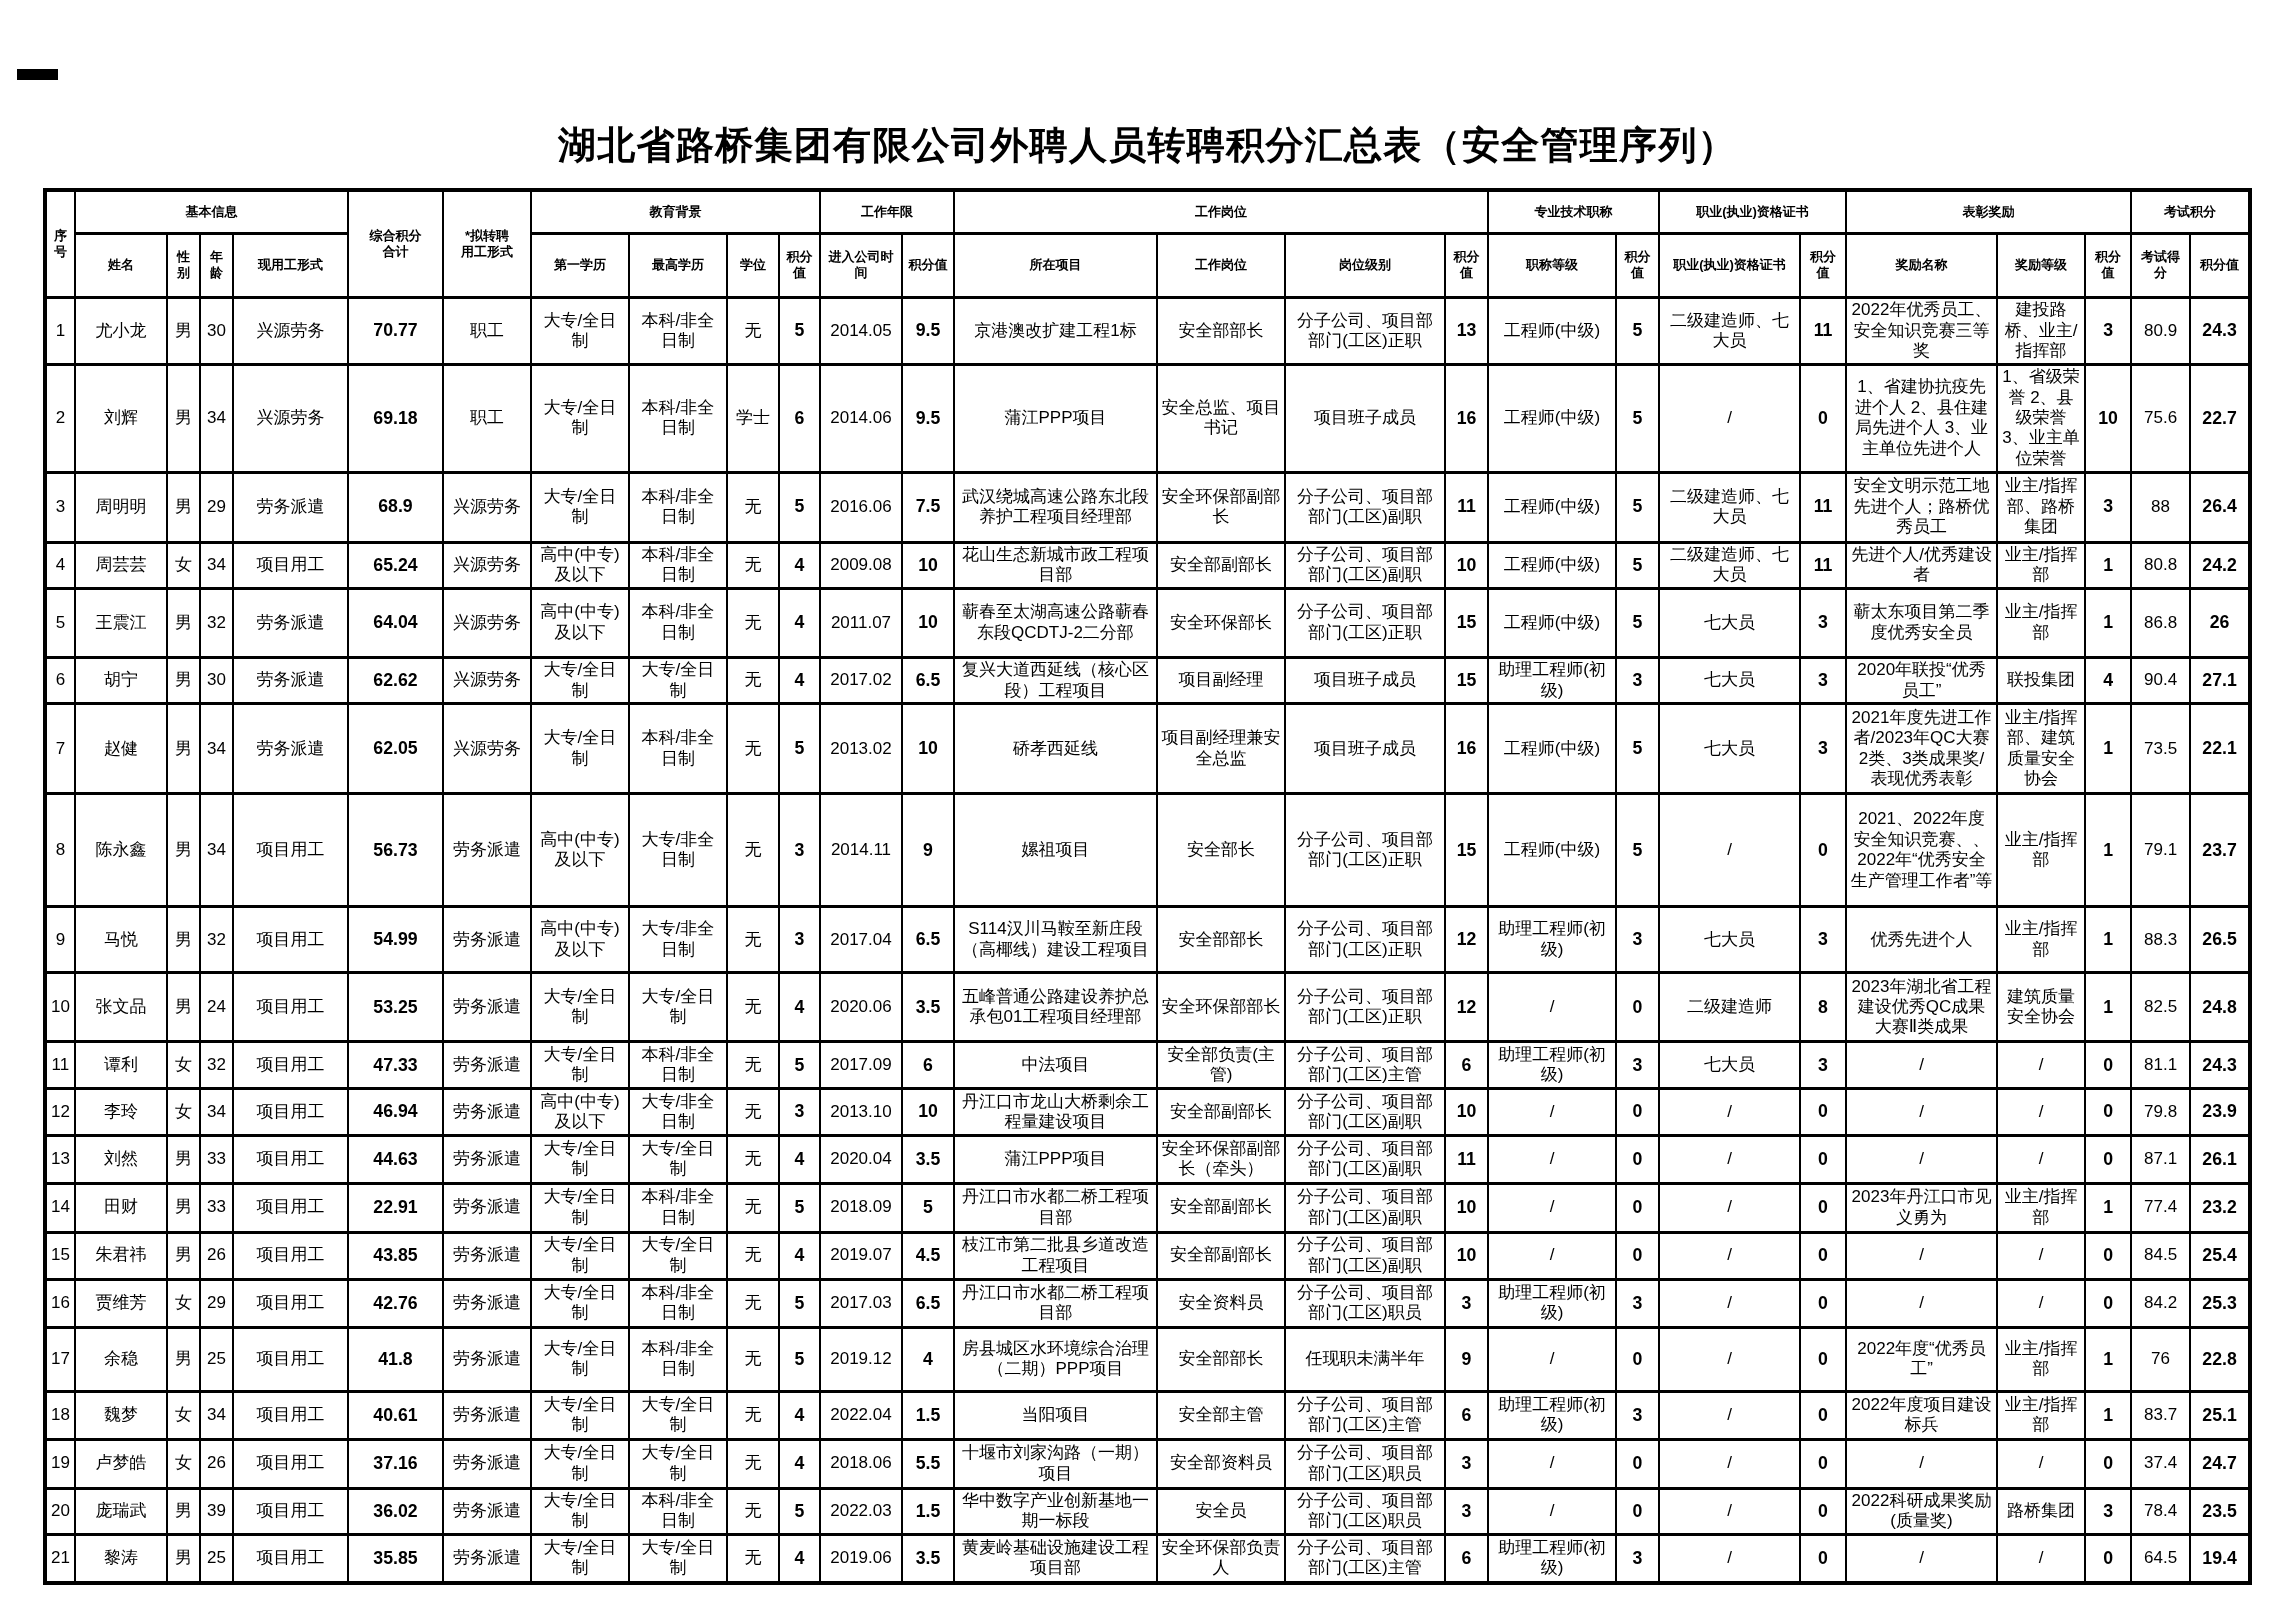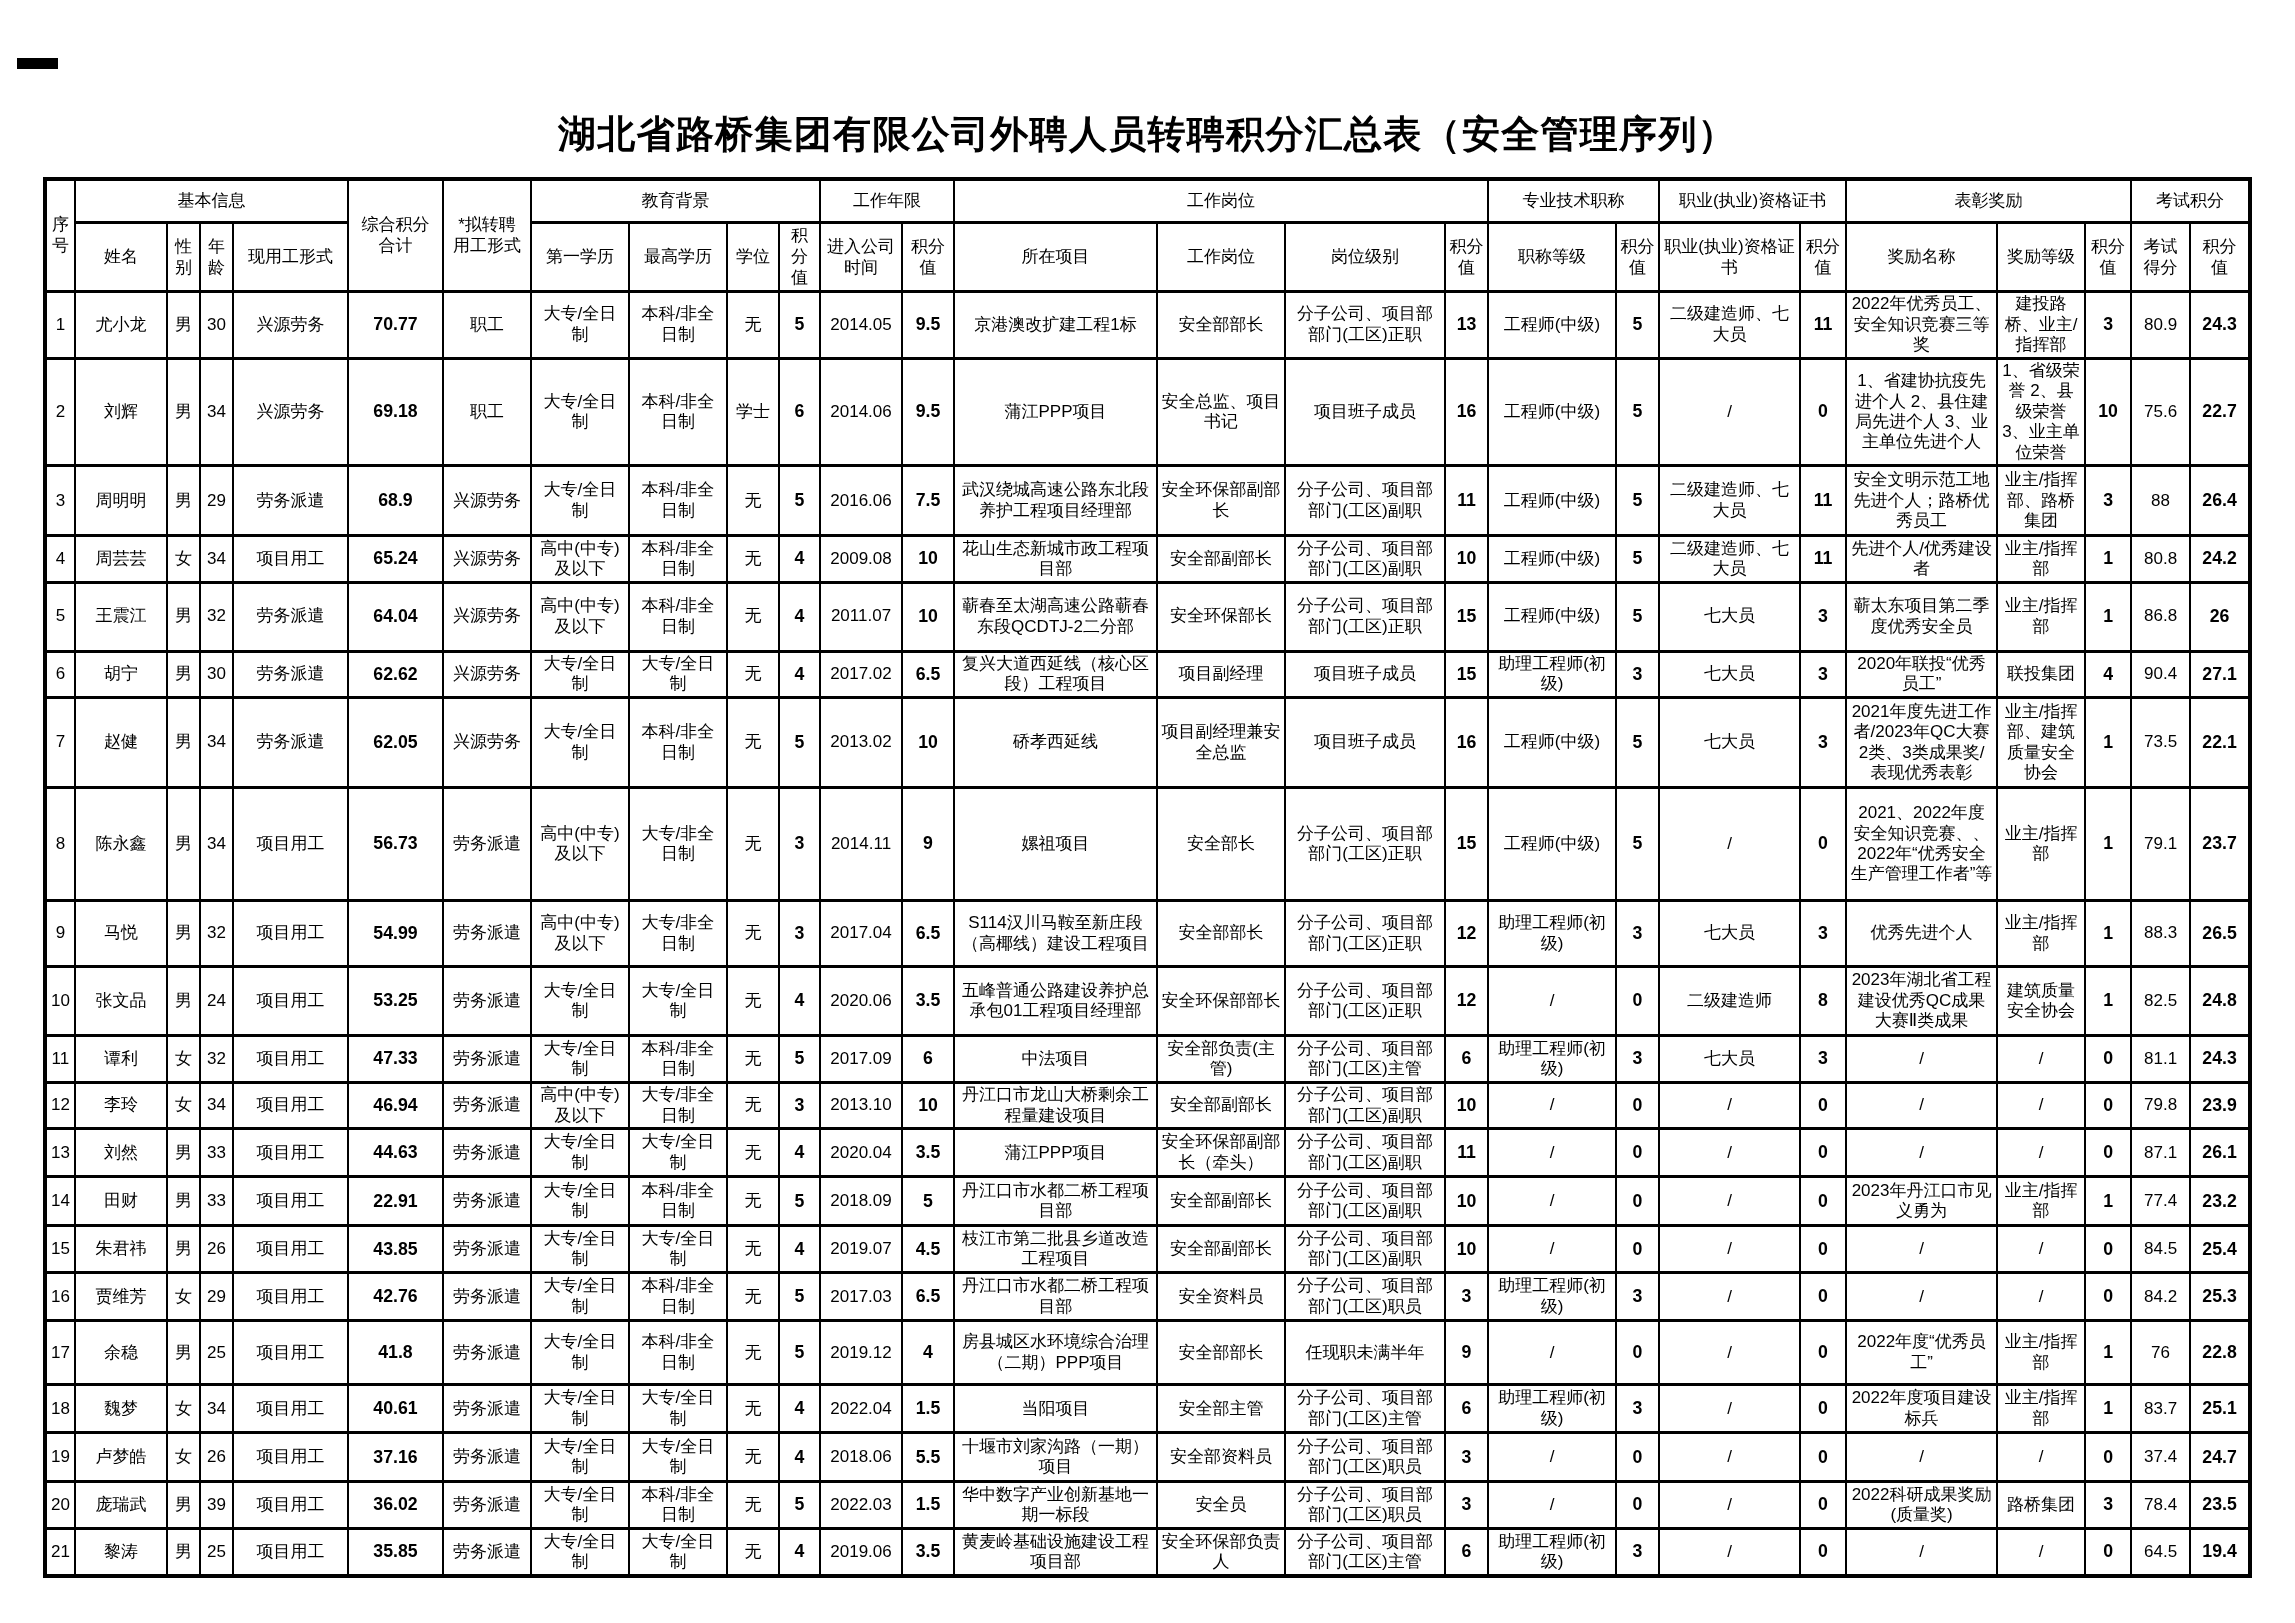--- a/index.html
+++ b/index.html
@@ -11,21 +11,21 @@
     color:#000;
     font-family:"Liberation Sans","DejaVu Sans",sans-serif;
   }
   .corner-mark{
     position:absolute;
     left:17px;top:57px;
     width:41px;height:10.5px;
     background:#000;
   }
   .title{
-    margin:1px;
+    margin:12px;
     padding-top:108px;
     text-align:center;
     font-size:38px;
     font-weight:bold;
     letter-spacing:1.3px;
   }
   table.score-table{
     margin:17px auto 0 auto;
     border-collapse:collapse;
     table-layout:fixed;
@@ -37,22 +37,22 @@
     border-right:2px solid #000;
     border-top:3.9px solid #000;
     border-bottom:3.9px solid #000;
     text-align:center;
     vertical-align:middle;
     padding:1.3px 3.3px;
     overflow:hidden;
     word-break:break-all;
   }
   .score-table th{
-    font-size:17px;
-    font-weight:normal;
+    font-size:13px;
+    font-weight:bold;
     white-space:pre-line;
     line-height:1.25;
   }
   .score-table tr.hrow1 th{height:37px;}
   .score-table tr.hrow2 th{height:59px;}
   .score-table td{
     font-size:17px;
     font-weight:normal;
     line-height:1.2;
   }

